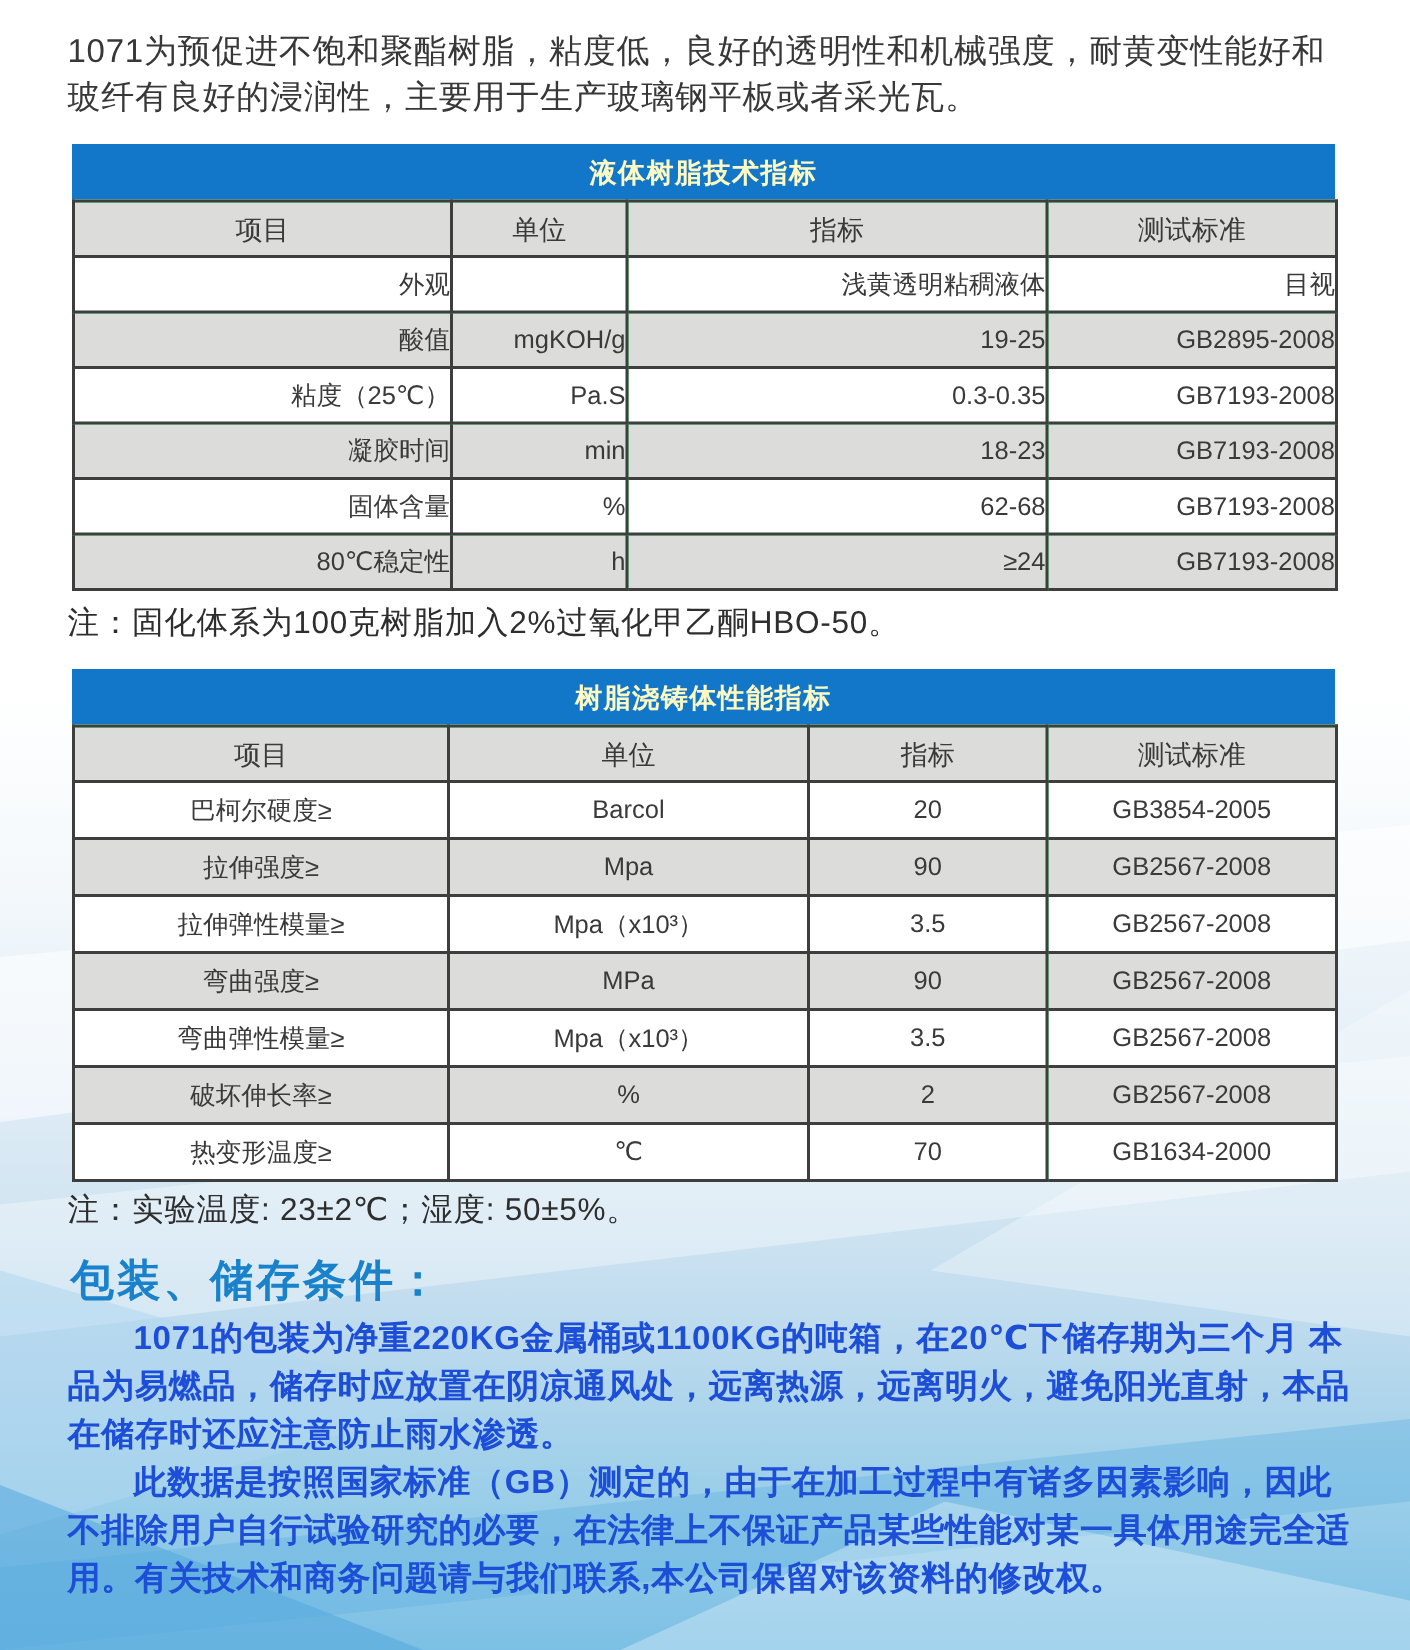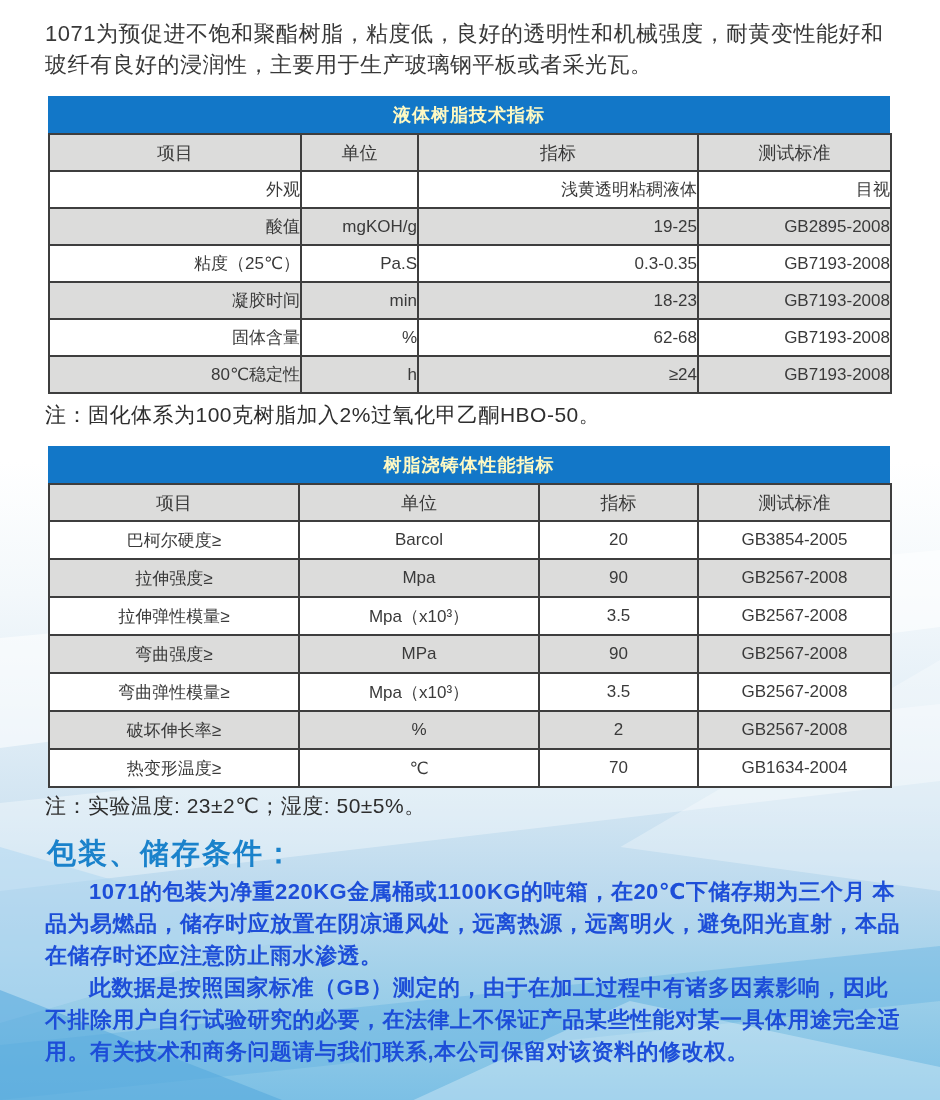--- a/index.html
+++ b/index.html
@@ -208,21 +208,21 @@
         <tr>
           <td>破坏伸长率≥</td>
           <td>%</td>
           <td>2</td>
           <td>GB2567-2008</td>
         </tr>
         <tr>
           <td>热变形温度≥</td>
           <td>℃</td>
           <td>70</td>
-          <td>GB1634-2004</td>
+          <td>GB1634-2000</td>
         </tr>
       </tbody>
     </table>
   </div>
 
   <div class="note note-2">注：实验温度: 23±2℃；湿度: 50±5%。</div>
 
   <div class="section-heading">包装、储存条件：</div>
   <div class="body-para para-storage">1071的包装为净重220KG金属桶或1100KG的吨箱，在20℃下储存期为三个月 本品为易燃品，储存时应放置在阴凉通风处，远离热源，远离明火，避免阳光直射，本品在储存时还应注意防止雨水渗透。</div>
   <div class="body-para para-disclaimer">此数据是按照国家标准（GB）测定的，由于在加工过程中有诸多因素影响，因此不排除用户自行试验研究的必要，在法律上不保证产品某些性能对某一具体用途完全适用。有关技术和商务问题请与我们联系,本公司保留对该资料的修改权。</div>

